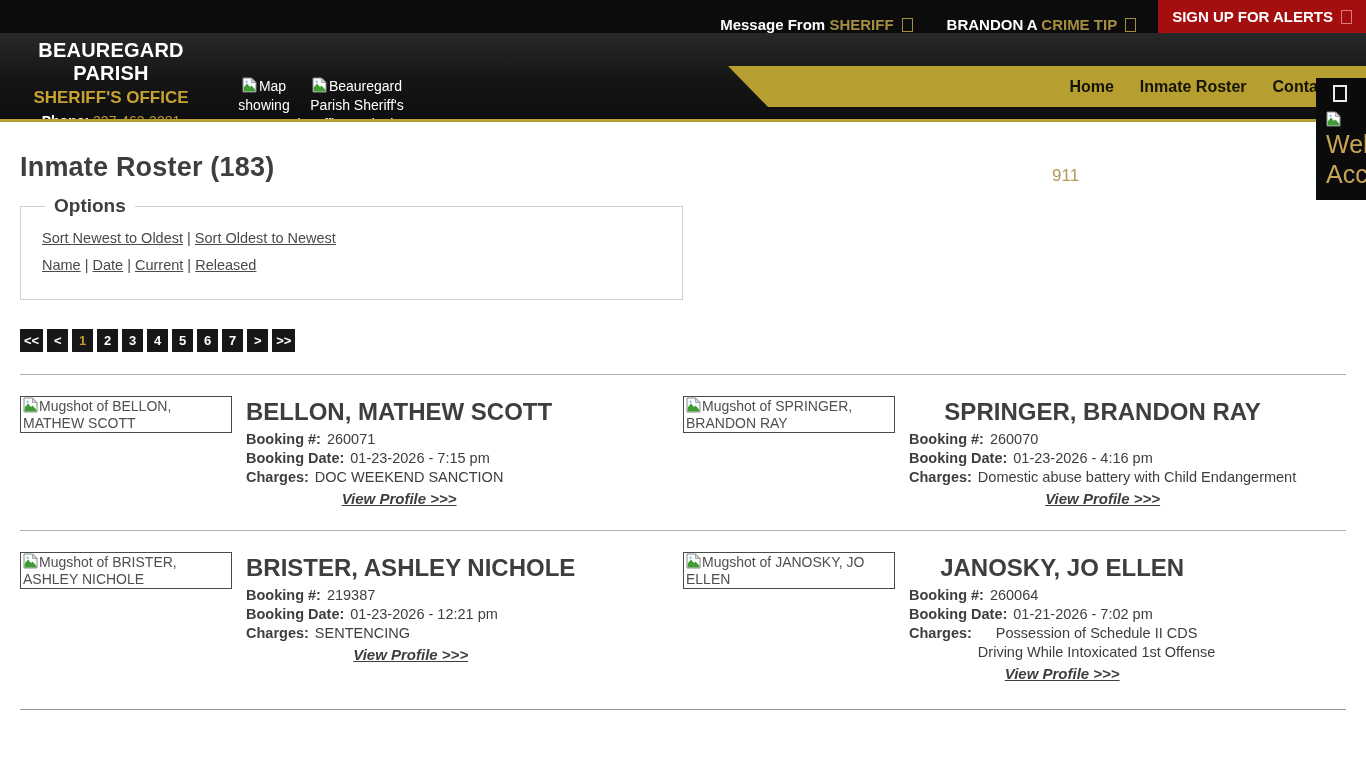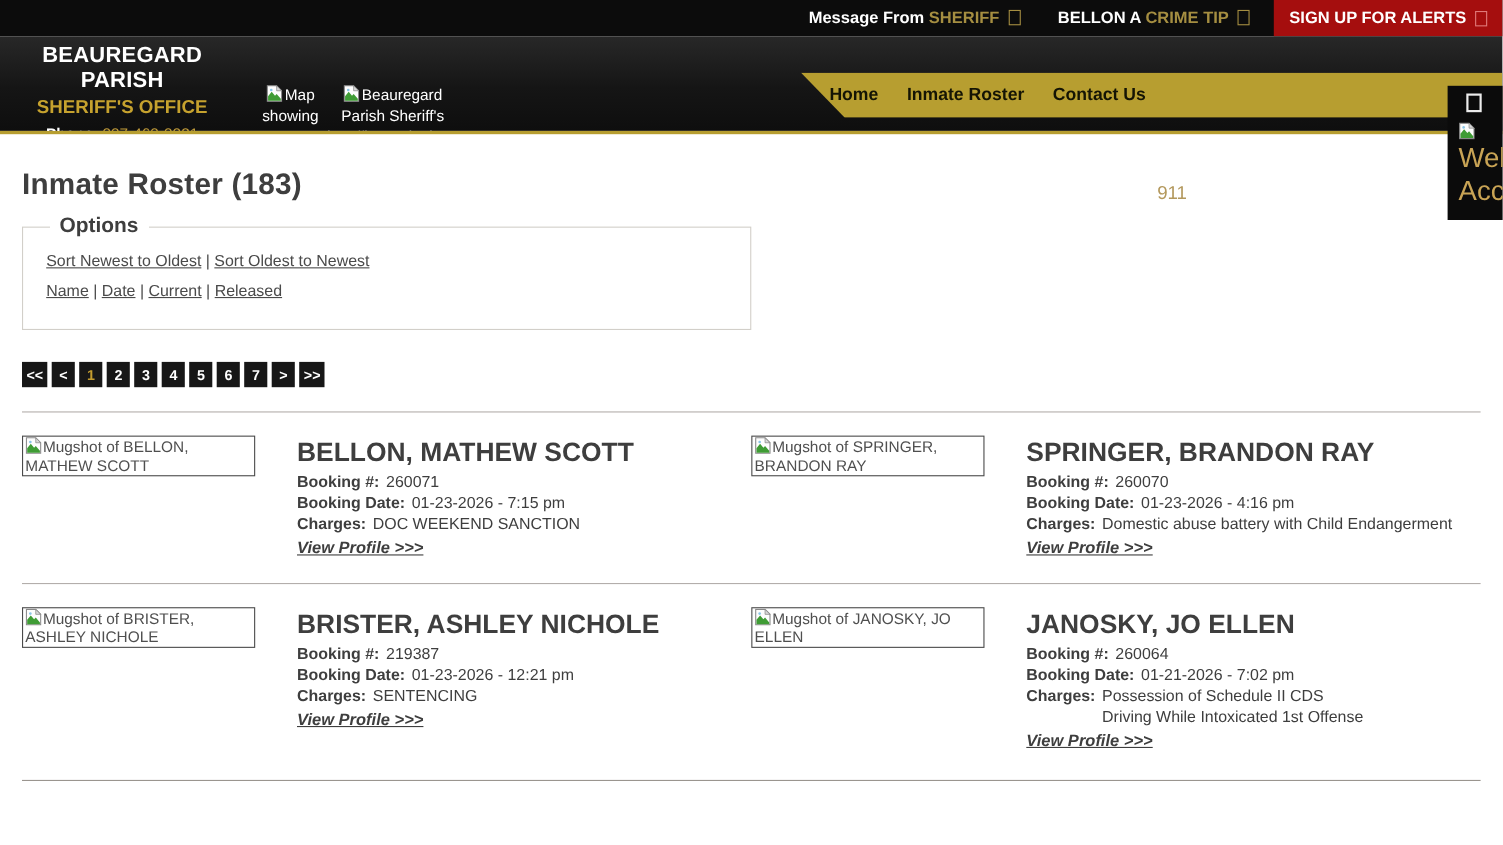--- a/index.html
+++ b/index.html
@@ -1,21 +1,21 @@
 <!DOCTYPE html>
 <html><head>
 <meta charset="utf-8">
 <style>
   * { margin:0; padding:0; box-sizing:border-box; }
   html,body { width:1366px; height:768px; overflow:hidden; background:#fff;
     font-family:"Liberation Sans", sans-serif; }
   a { cursor:pointer; }
 
   
-  .topbar { height:33px; background:#0c0c0c; display:flex; align-items:center;
+  .topbar { height:33px; background:#0c0c0c; display:flex; align-items:flex-end;
     justify-content:flex-end; font-size:15px; font-weight:700; color:#fff; }
   .topbar-item { margin-right:34px; white-space:nowrap; }
   .gold-hl { color:#a58e41; }
   .tofu { display:inline-block; width:11px; height:14px; border:1px solid #a58e41;
     margin-left:8px; vertical-align:-2px; }
   .alerts-btn { height:33px; background:#a50e0e; display:flex; align-items:center;
     padding:0 14px; margin-left:-12px; }
   .alerts-btn .tofu { border-color:#e07a7a; }
 
   
@@ -31,21 +31,21 @@
   .org-line3 .ph-num { color:#bf9a3a; text-decoration:none; }
   .org-line4 { font-size:14px; margin-top:3px; }
   .broken-img { position:absolute; top:44px; color:#fff; font-size:14px;
     line-height:19px; text-align:center; }
   .broken-map { left:220px; width:88px; }
   .broken-insignia { left:308px; width:98px; }
   .broken-img svg { vertical-align:-2px; margin-right:2px; }
 
   .gold-nav { position:absolute; top:33px; right:0; left:728px; height:41px;
     background:#b79e30; clip-path:polygon(0 0,100% 0,100% 100%,40px 100%);
-    display:flex; align-items:center; padding-right:9px;
+    display:flex; align-items:center; justify-content:flex-end; padding-right:9px;
     z-index:2; }
   .gold-nav a { color:#141404; font-size:16px; font-weight:700; text-decoration:none;
     margin-left:26px; white-space:nowrap; }
 
   
   .a11y { position:absolute; right:0; top:78px; width:50px; height:122px;
     background:#0b0b0b; overflow:hidden; z-index:5; }
   .a11y-tofu { display:block; width:14px; height:17px; border:2px solid #ececec;
     margin:7px 0 0 17px; }
   .a11y svg { display:block; margin:9px 0 2px 10px; }
@@ -69,40 +69,40 @@
   .pagination { margin-top:29px; display:flex; gap:4px; }
   .page-btn { min-width:21px; height:23px; background:#171717; color:#fff;
     font-size:13px; font-weight:700; display:flex; align-items:center;
     justify-content:center; padding:0 4px; user-select:none; }
   .page-btn.active { color:#c49d2f; }
 
   .separator { border-top:1px solid #b3aeab; margin-top:22px; }
   .separator.last { border-top-color:#9a958f; margin-top:26px; }
 
   .roster-row { display:grid; grid-template-columns:663px 1fr; margin-top:21px; }
-  .card { display:flex; align-items:flex-start;gap:24px; }
+  .card { display:flex; align-items:flex-start; }
   .mug-box { width:212px; min-width:212px; border:1px solid #4a4a4a;
     padding:0 2px; min-height:33px; font-size:14px; line-height:17px; color:#4f4f4f; }
   .mug-box svg { vertical-align:-2px; margin-right:1px; }
-  .details { margin-left:14px; color:#3e3e3e; }
+  .details { margin-left:14px; color:#3e3e3e;text-align:center; }
   .inmate-name { font-size:24px; font-weight:700; line-height:25px;
     margin:3px 0 6px 0; color:#3e3e3e; }
   .detail-line { display:flex; font-size:14.5px; line-height:19px; }
   .detail-label { font-weight:700; margin-right:6px; white-space:nowrap; }
   .view-profile { display:inline-block; margin-top:3px; font-size:15px;
     font-weight:700; font-style:italic; text-decoration:underline; color:#3e3e3e; }
 </style>
 </head>
 <body>
 
 <header>
   <div class="topbar">
     <a class="topbar-item"><span>Message From</span>
       <span class="gold-hl">SHERIFF</span><span class="tofu"></span></a>
-    <a class="topbar-item"><span>BELLON A</span>
+    <a class="topbar-item"><span>BRANDON A</span>
       <span class="gold-hl">CRIME TIP</span><span class="tofu"></span></a>
     <a class="alerts-btn">
         <span>SIGN UP FOR ALERTS</span>
         <span class="tofu"></span>
       </a>
   </div>
 
   <div class="masthead">
     <div class="org">
       <div class="org-line1">BEAUREGARD PARISH</div>

